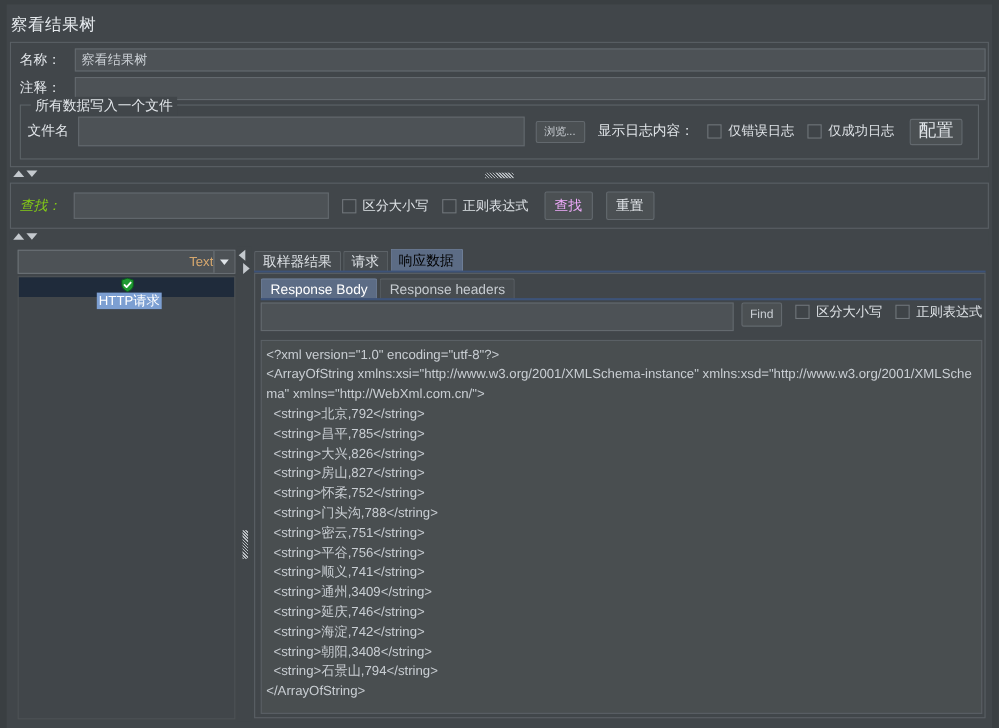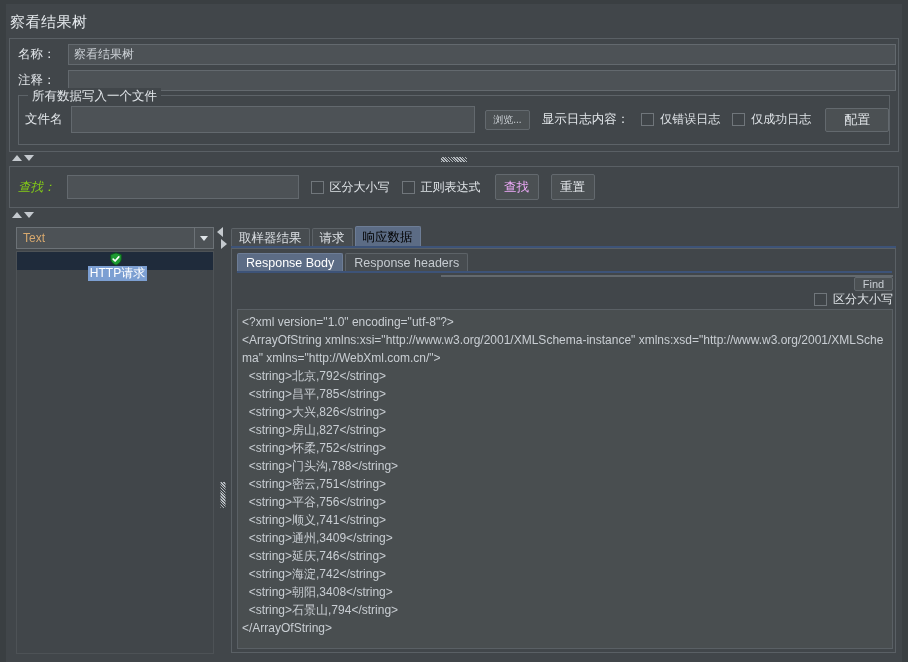--- a/index.html
+++ b/index.html
@@ -135,21 +135,21 @@
     width: 13px; height: 13px;
     background: #3f4448;
     border: 1px solid #70767b;
     box-sizing: border-box;
     display: inline-block;
     flex: none;
   }
   .cb-wrap { display: inline-flex; align-items:center; margin-left: 12px; }
   .cb-wrap .cb-label { margin-left: 6px; font-size: 12px; color:#dfe3e7; white-space:nowrap; }
 
-  #config-btn { width: 64px; height: 24px; margin-left: 14px; font-size: 13px; color:#dfe3e7;}
+  #config-btn { width: 48px; height: 24px; margin-left: 14px; font-size: 16px; color:#dfe3e7;}
 
   
   .hsplit {
     position: absolute;
     left: 9px;
     width: 890px;
     height: 12px;
     background: #41464a;
   }
   #hsplit1 { top: 153px; }
@@ -191,21 +191,21 @@
   .bottom {
     position: absolute;
     left: 9px; top: 224px;
     width: 890px; height: 432px;
   }
 
   
   .left-col {
     position: absolute;
     left: 0; top: 0;
-    width: 206px; height: 432px;
+    width: 206px; height: 432px; text-align: right;
   }
   .combo {
     position: absolute;
     left: 7px; top: 3px;
     width: 198px; height: 22px;
     background: #4d5256;
     border: 1px solid #6c7277;
     box-sizing: border-box;
     display: flex; align-items: center;
   }
@@ -359,22 +359,21 @@
   }
   .subtab-underline {
     position:absolute; left:5px; top:22px; width:655px; height:2px; background:#3d5378;
   }
 
   .findbar {
     position: absolute;
     left: 5px; top: 26px;
     width: 656px; height: 32px;
     display: flex;
-    align-items: flex-end;
-    flex-direction: column;
+    align-items: flex-start;
   }
   #resp-find-field {
     width: 452px; height: 26px;
     background:#4d5256;
     border:1px solid #63696e;
   }
   #resp-find-btn { width: 39px; height: 22px; margin-left: 7px; font-size:11px; color:#c9ced3;}
 
   .textarea {
     position: absolute;

